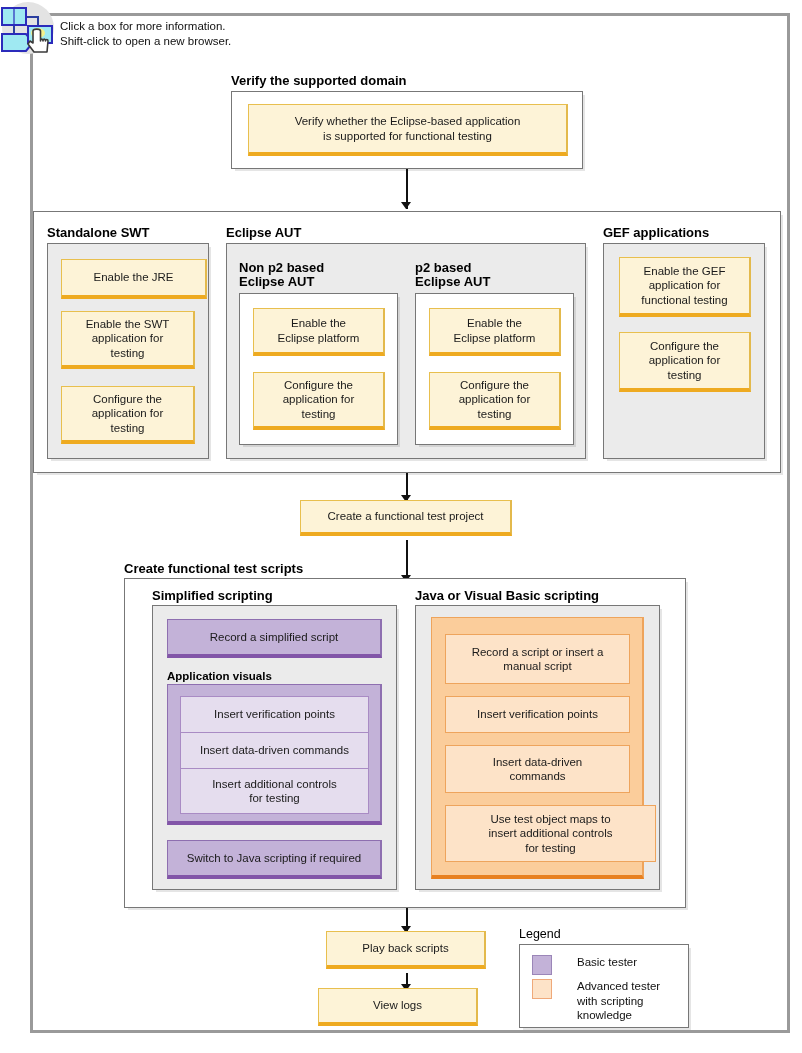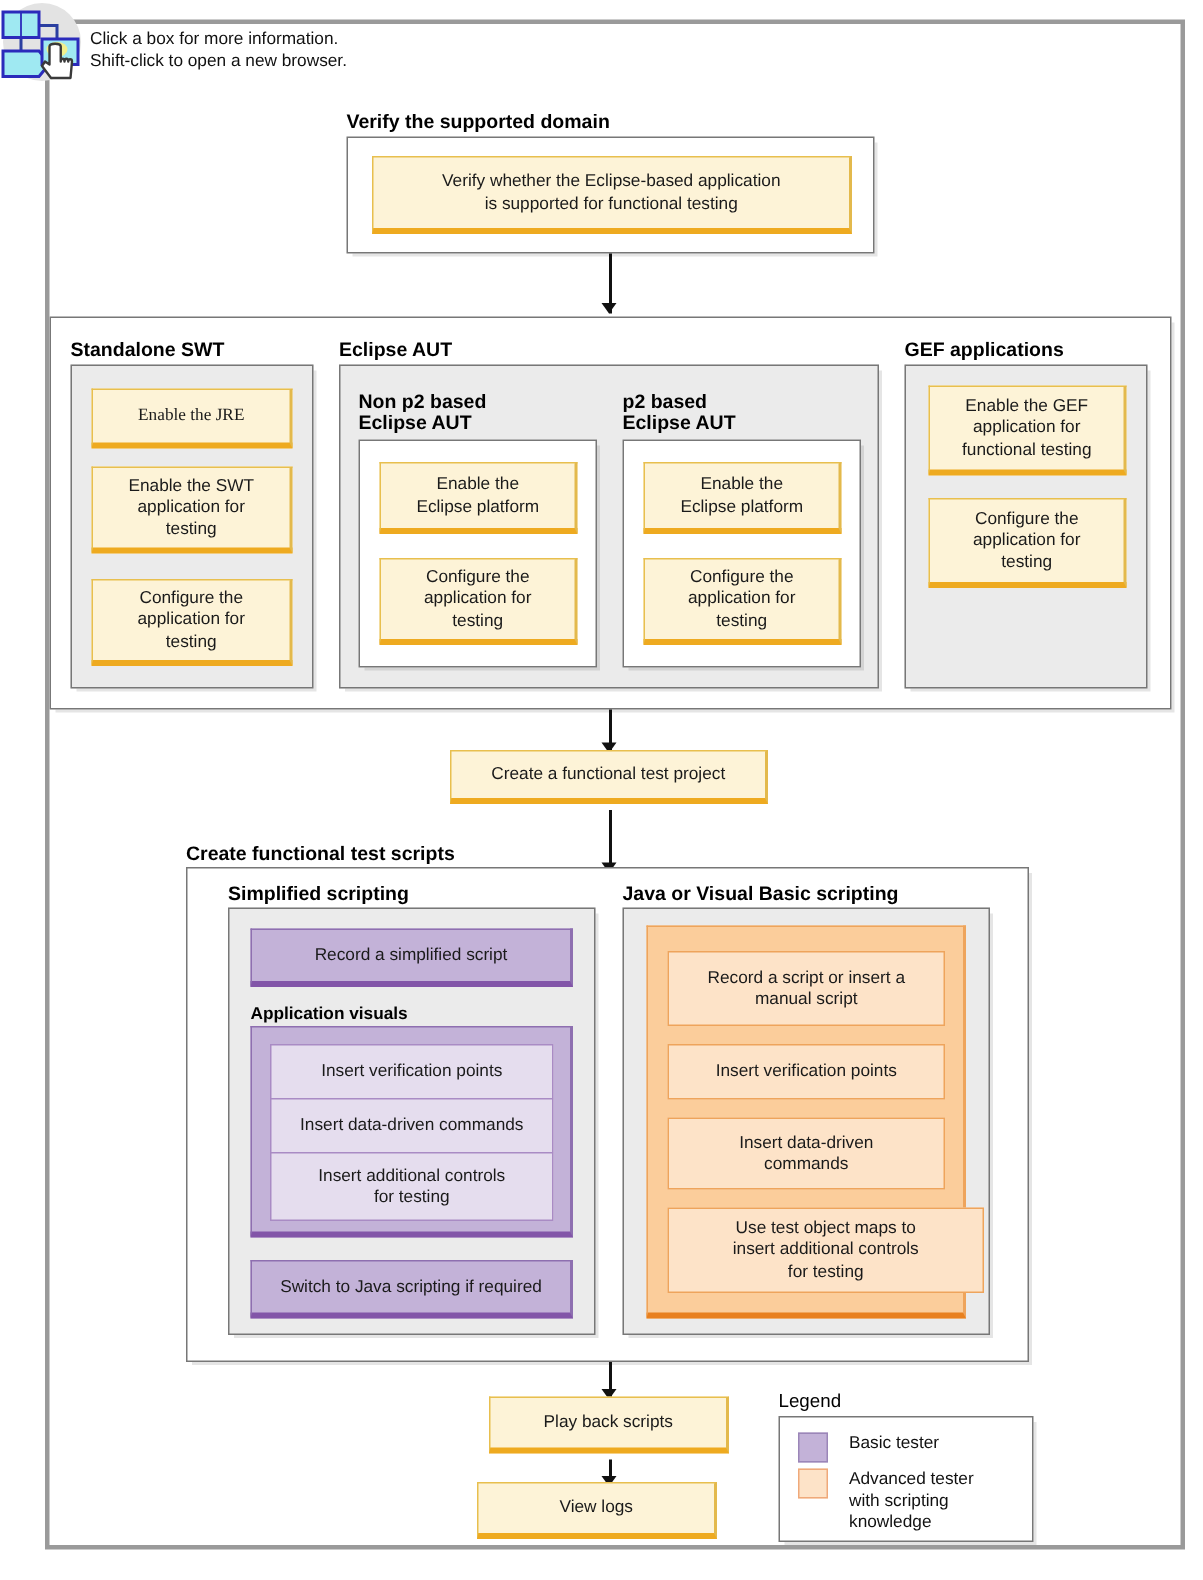--- a/index.html
+++ b/index.html
@@ -127,21 +127,21 @@
     display:flex;
     align-items:flex-start;
   }
   .legend-swatch{
     width:20px;height:20px;flex:none;
     box-sizing:border-box;
   }
   .legend-swatch.basic{background:#c3b2d8;border:1px solid #9b86b8;}
   .legend-swatch.adv{background:#fde3c8;border:1px solid #efa97a;}
   .legend-label{
-    margin-left:14px;
+    margin-left:25px;
     font-size:11.5px;line-height:14.5px;color:#111;
     white-space:pre-line;
   }
 </style>
 </head>
 <body>
 
 <div id="page">
 
   <div class="outer-frame"></div>
@@ -175,21 +175,21 @@
 is supported for functional testing</div>
 
   <div class="vline" style="left:406px;top:169px;height:40px;"></div>
   <div class="arrowhead" style="left:401px;top:202px;"></div>
 
   <div class="group-title" style="left:33px;top:212px;padding-left:14px;">Enable the environment for testing</div>
   <div class="group" style="left:33px;top:211px;width:748px;height:262px;"></div>
 
   <div class="group-title" style="left:47px;top:226px;">Standalone SWT</div>
   <div class="group gray" style="left:47px;top:243px;width:162px;height:216px;"></div>
-  <div class="node yellow" style="left:61px;top:259px;width:134px;height:40px;font-family:Liberation Serif, serif;">Enable the JRE</div>
+  <div class="node yellow" style="left:61px;top:259px;width:146px;height:40px;">Enable the JRE</div>
   <div class="node yellow" style="left:61px;top:311px;width:134px;height:58px;">Enable the SWT
 application for
 testing</div>
   <div class="node yellow" style="left:61px;top:386px;width:134px;height:58px;">Configure the
 application for
 testing</div>
 
   <div class="group-title" style="left:226px;top:226px;">Eclipse AUT</div>
   <div class="group gray" style="left:226px;top:243px;width:360px;height:216px;"></div>
 

